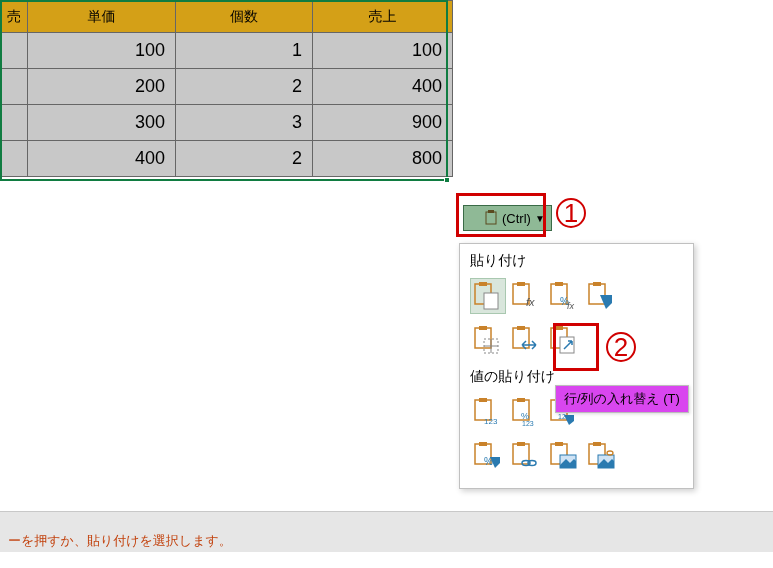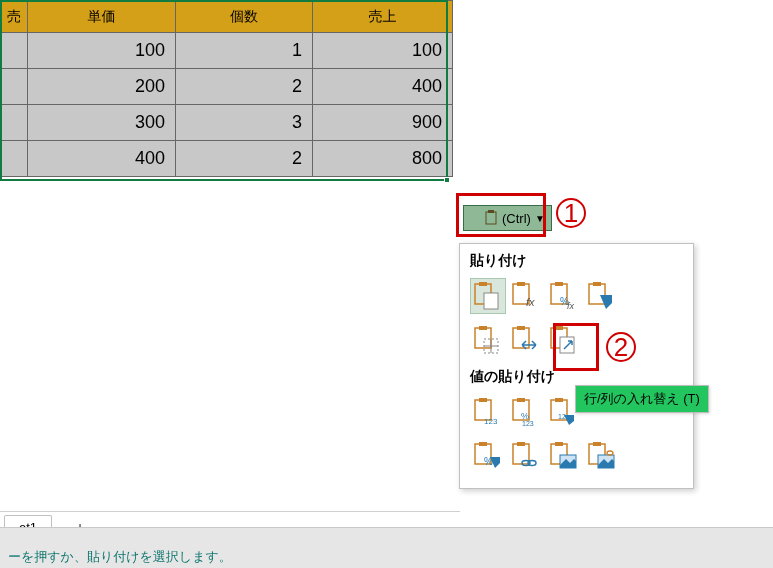--- a/index.html
+++ b/index.html
@@ -88,41 +88,41 @@
   .paste-menu {
     position: absolute;
     top: 243px; left: 459px;
     width: 235px;
     background: #fff;
     border: 1px solid #c0c0c0;
     box-shadow: 2px 2px 6px rgba(0,0,0,.2);
     padding: 4px 0 8px 0;
   }
   .paste-menu .section-title {
-    font-weight: bold;
+    font-weight: normal;
     font-size: 14px;
     padding: 4px 10px 6px 10px;
   }
   .paste-menu .icon-row {
     display: flex;
     gap: 2px;
     padding: 2px 10px 6px 10px;
   }
   .paste-icon {
     width: 36px; height: 36px;
     display: flex; align-items: center; justify-content: center;
     border: 1px solid transparent;
     cursor: pointer;
   }
   .paste-icon.sel { background: #d9e6dc; border: 1px solid #a9c8b0; }
 
   .tooltip {
     position: absolute;
-    top: 385px; left: 575px;
-    background: #22c55e;
+    top: 385px; left: 555px;
+    background: #d946ef;
     border: 1px solid #bcbcbc;
     padding: 4px 8px;
     font-size: 13px;
     box-shadow: 1px 1px 3px rgba(0,0,0,.15);
   }
 
   .tab-strip {
     position: absolute;
     bottom: 27px; left: 0;
     width: 460px; height: 30px;
@@ -139,27 +139,27 @@
     font-size: 13px;
     margin-left: 4px;
     border-top-left-radius: 2px;
     border-top-right-radius: 2px;
   }
   .tab.active { border-bottom: 2px solid #c4b5fd; }
   .tab.add { border: none; font-size: 20px; color: #555; cursor: pointer; }
 
   .status-bar {
     position: absolute;
-    bottom: 0; left: 0; right: 0;
+    bottom: 16px; left: 0; right: 0;
     height: 26px;
     background: #e6e6e6;
     border-top: 1px solid #c8c8c8;
     font-size: 13px;
     padding: 20px 8px;
-    color: #0f766e;
+    color: #c2410c;
   }
 </style>
 </head>
 <body>
 
 <table class="sheet">
   <tbody>
       <tr>
     <th class="col-a">売</th>
     <th class="col-b">単価</th>

